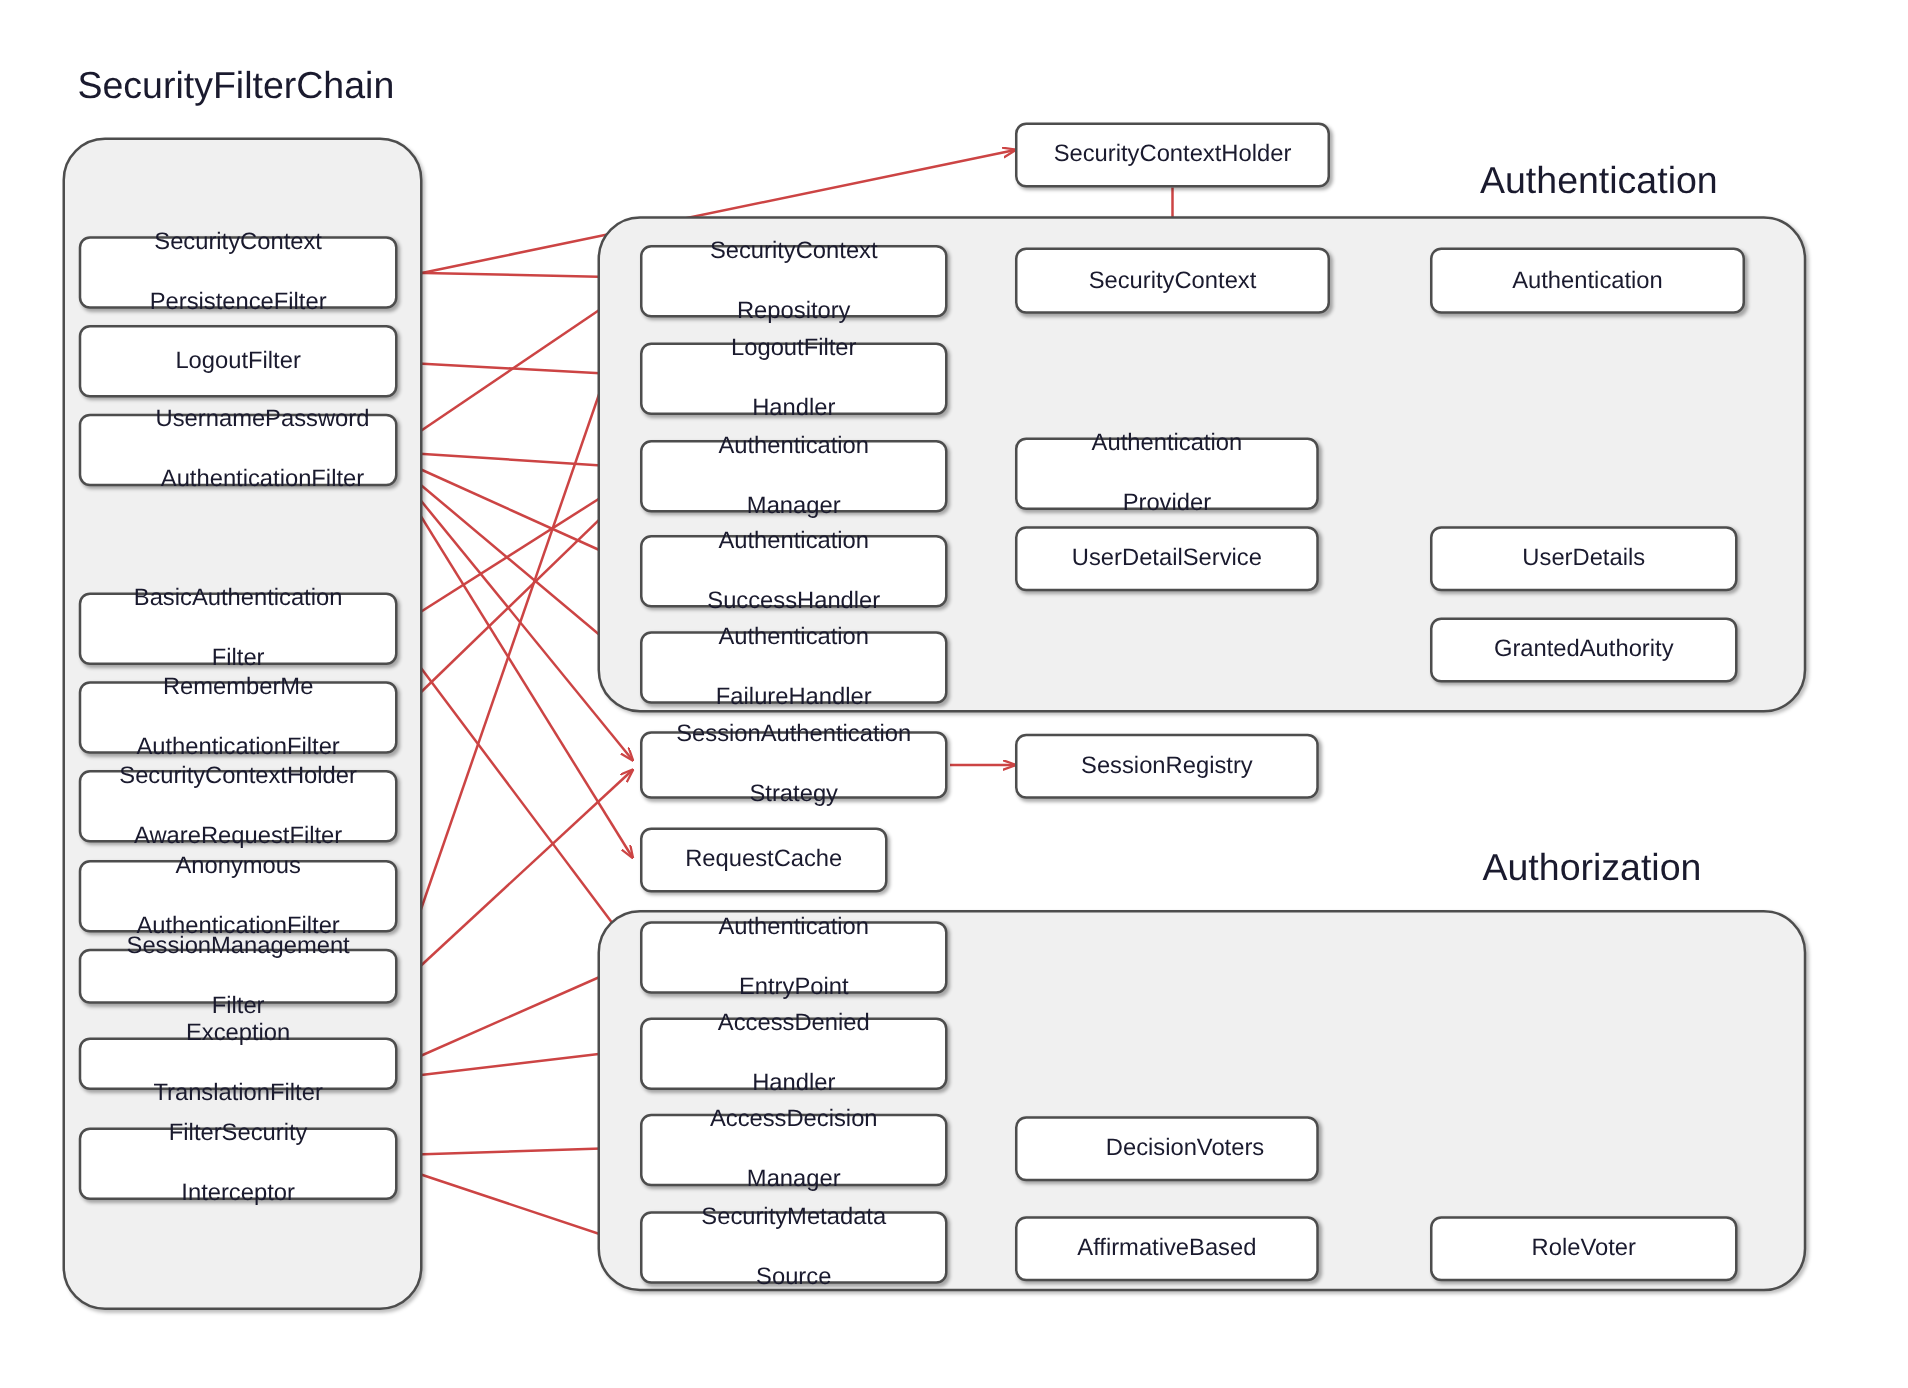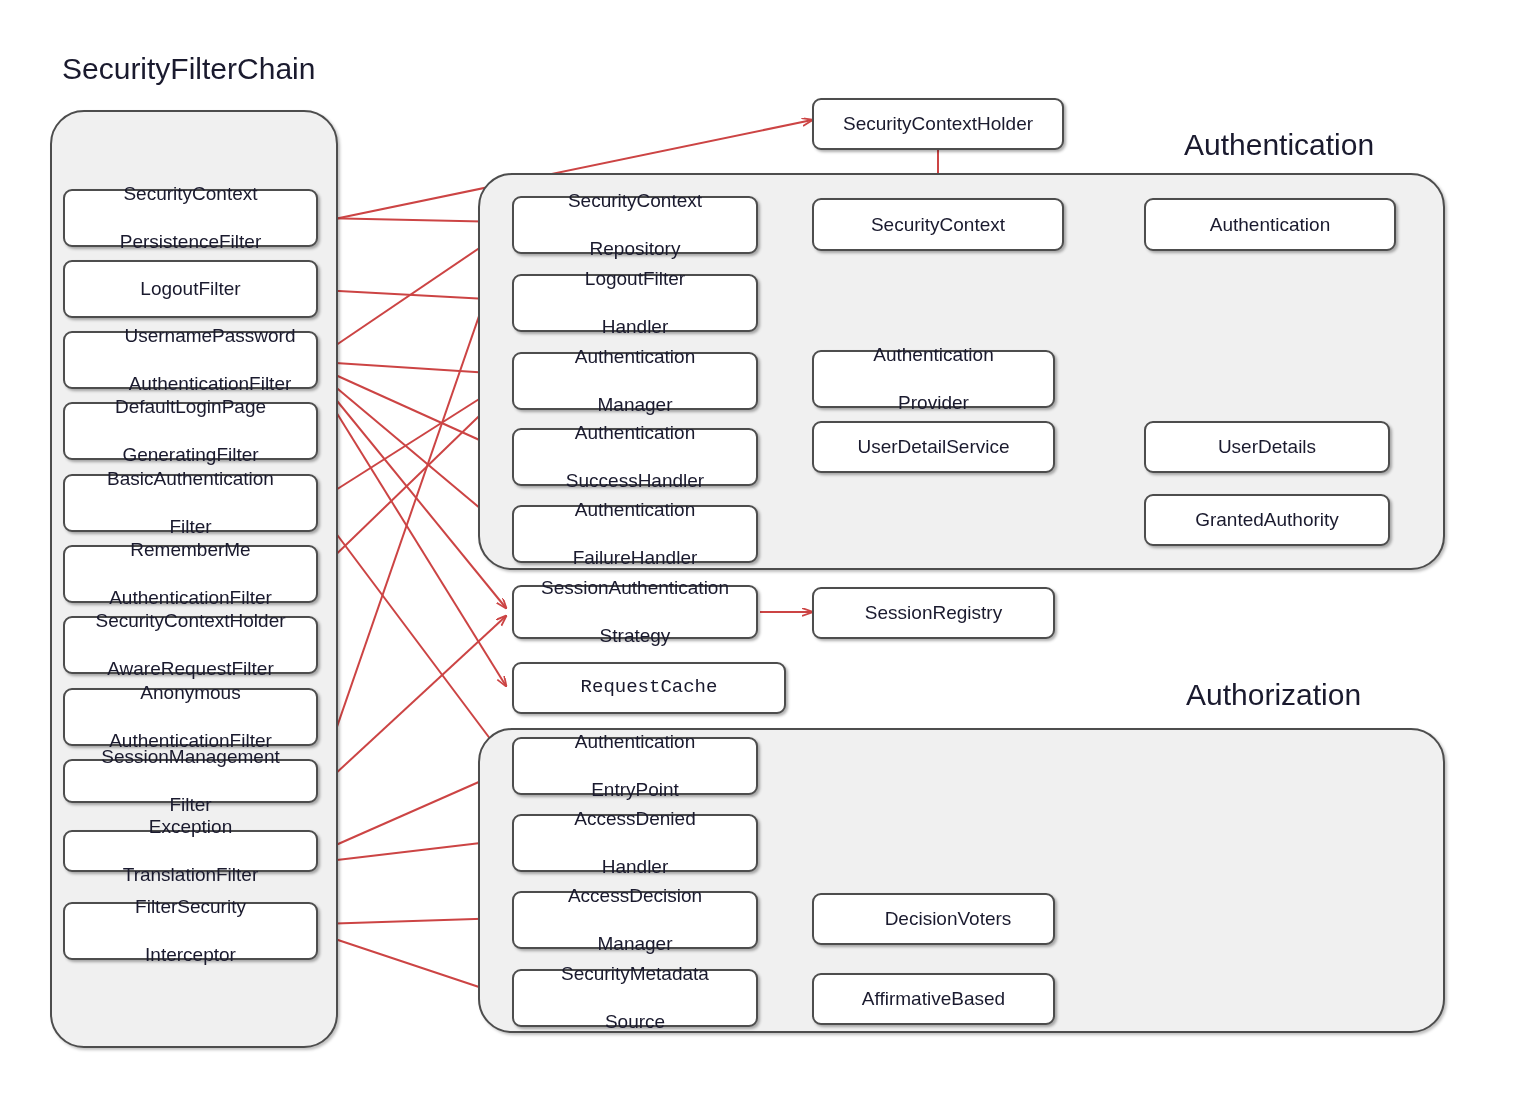--- a/index.html
+++ b/index.html
@@ -102,23 +102,20 @@
     <span><span>SecurityContext</span><br><span>PersistenceFilter</span></span>
   </div>
   <div class="node" style="left:63px;top:260px;width:255px;height:58px;">
     <span>
         <span>LogoutFilter</span>
       </span>
   </div>
   <div class="node" style="left:63px;top:331px;width:255px;height:58px;padding-left:39px;">
     <span><span>UsernamePassword</span><br><span>AuthenticationFilter</span></span>
   </div>
-  <div class="node" style="left:63px;top:402px;width:255px;height:58px;">
-    <span><span>DefaultLoginPage</span><br><span>GeneratingFilter</span></span>
-  </div>
   <div class="node" style="left:63px;top:474px;width:255px;height:58px;">
     <span><span>BasicAuthentication</span><br><span>Filter</span></span>
   </div>
   <div class="node" style="left:63px;top:545px;width:255px;height:58px;">
     <span><span>RememberMe</span><br><span>AuthenticationFilter</span></span>
   </div>
   <div class="node" style="left:63px;top:616px;width:255px;height:58px;">
     <span><span>SecurityContextHolder</span><br><span>AwareRequestFilter</span></span>
   </div>
   <div class="node" style="left:63px;top:688px;width:255px;height:58px;">
@@ -192,21 +189,21 @@
   </div>
 
   <div class="node" style="left:512px;top:585px;width:246px;height:54px;">
     <span><span>SessionAuthentication</span><br><span>Strategy</span></span>
   </div>
   <div class="node" style="left:812px;top:587px;width:243px;height:52px;">
     <span>
         <span>SessionRegistry</span>
       </span>
   </div>
-  <div class="node" style="left:512px;top:662px;width:274px;height:52px;font-family:Liberation Mono, monospace;">
+  <div class="node" style="left:512px;top:662px;width:198px;height:52px;">
     <span>
         <span>RequestCache</span>
       </span>
   </div>
 
   <div class="node" style="left:512px;top:737px;width:246px;height:58px;">
     <span><span>Authentication</span><br><span>EntryPoint</span></span>
   </div>
   <div class="node" style="left:512px;top:814px;width:246px;height:58px;">
     <span><span>AccessDenied</span><br><span>Handler</span></span>
@@ -220,14 +217,19 @@
   <div class="node" style="left:812px;top:893px;width:243px;height:52px;padding-left:29px;">
     <span>
         <span>DecisionVoters</span>
       </span>
   </div>
   <div class="node" style="left:812px;top:973px;width:243px;height:52px;">
     <span>
         <span>AffirmativeBased</span>
       </span>
   </div>
+  <div class="node" style="left:1144px;top:973px;width:246px;height:52px;">
+    <span>
+        <span>RoleVoter</span>
+      </span>
+  </div>
 
 </div>
 
 </body></html>

